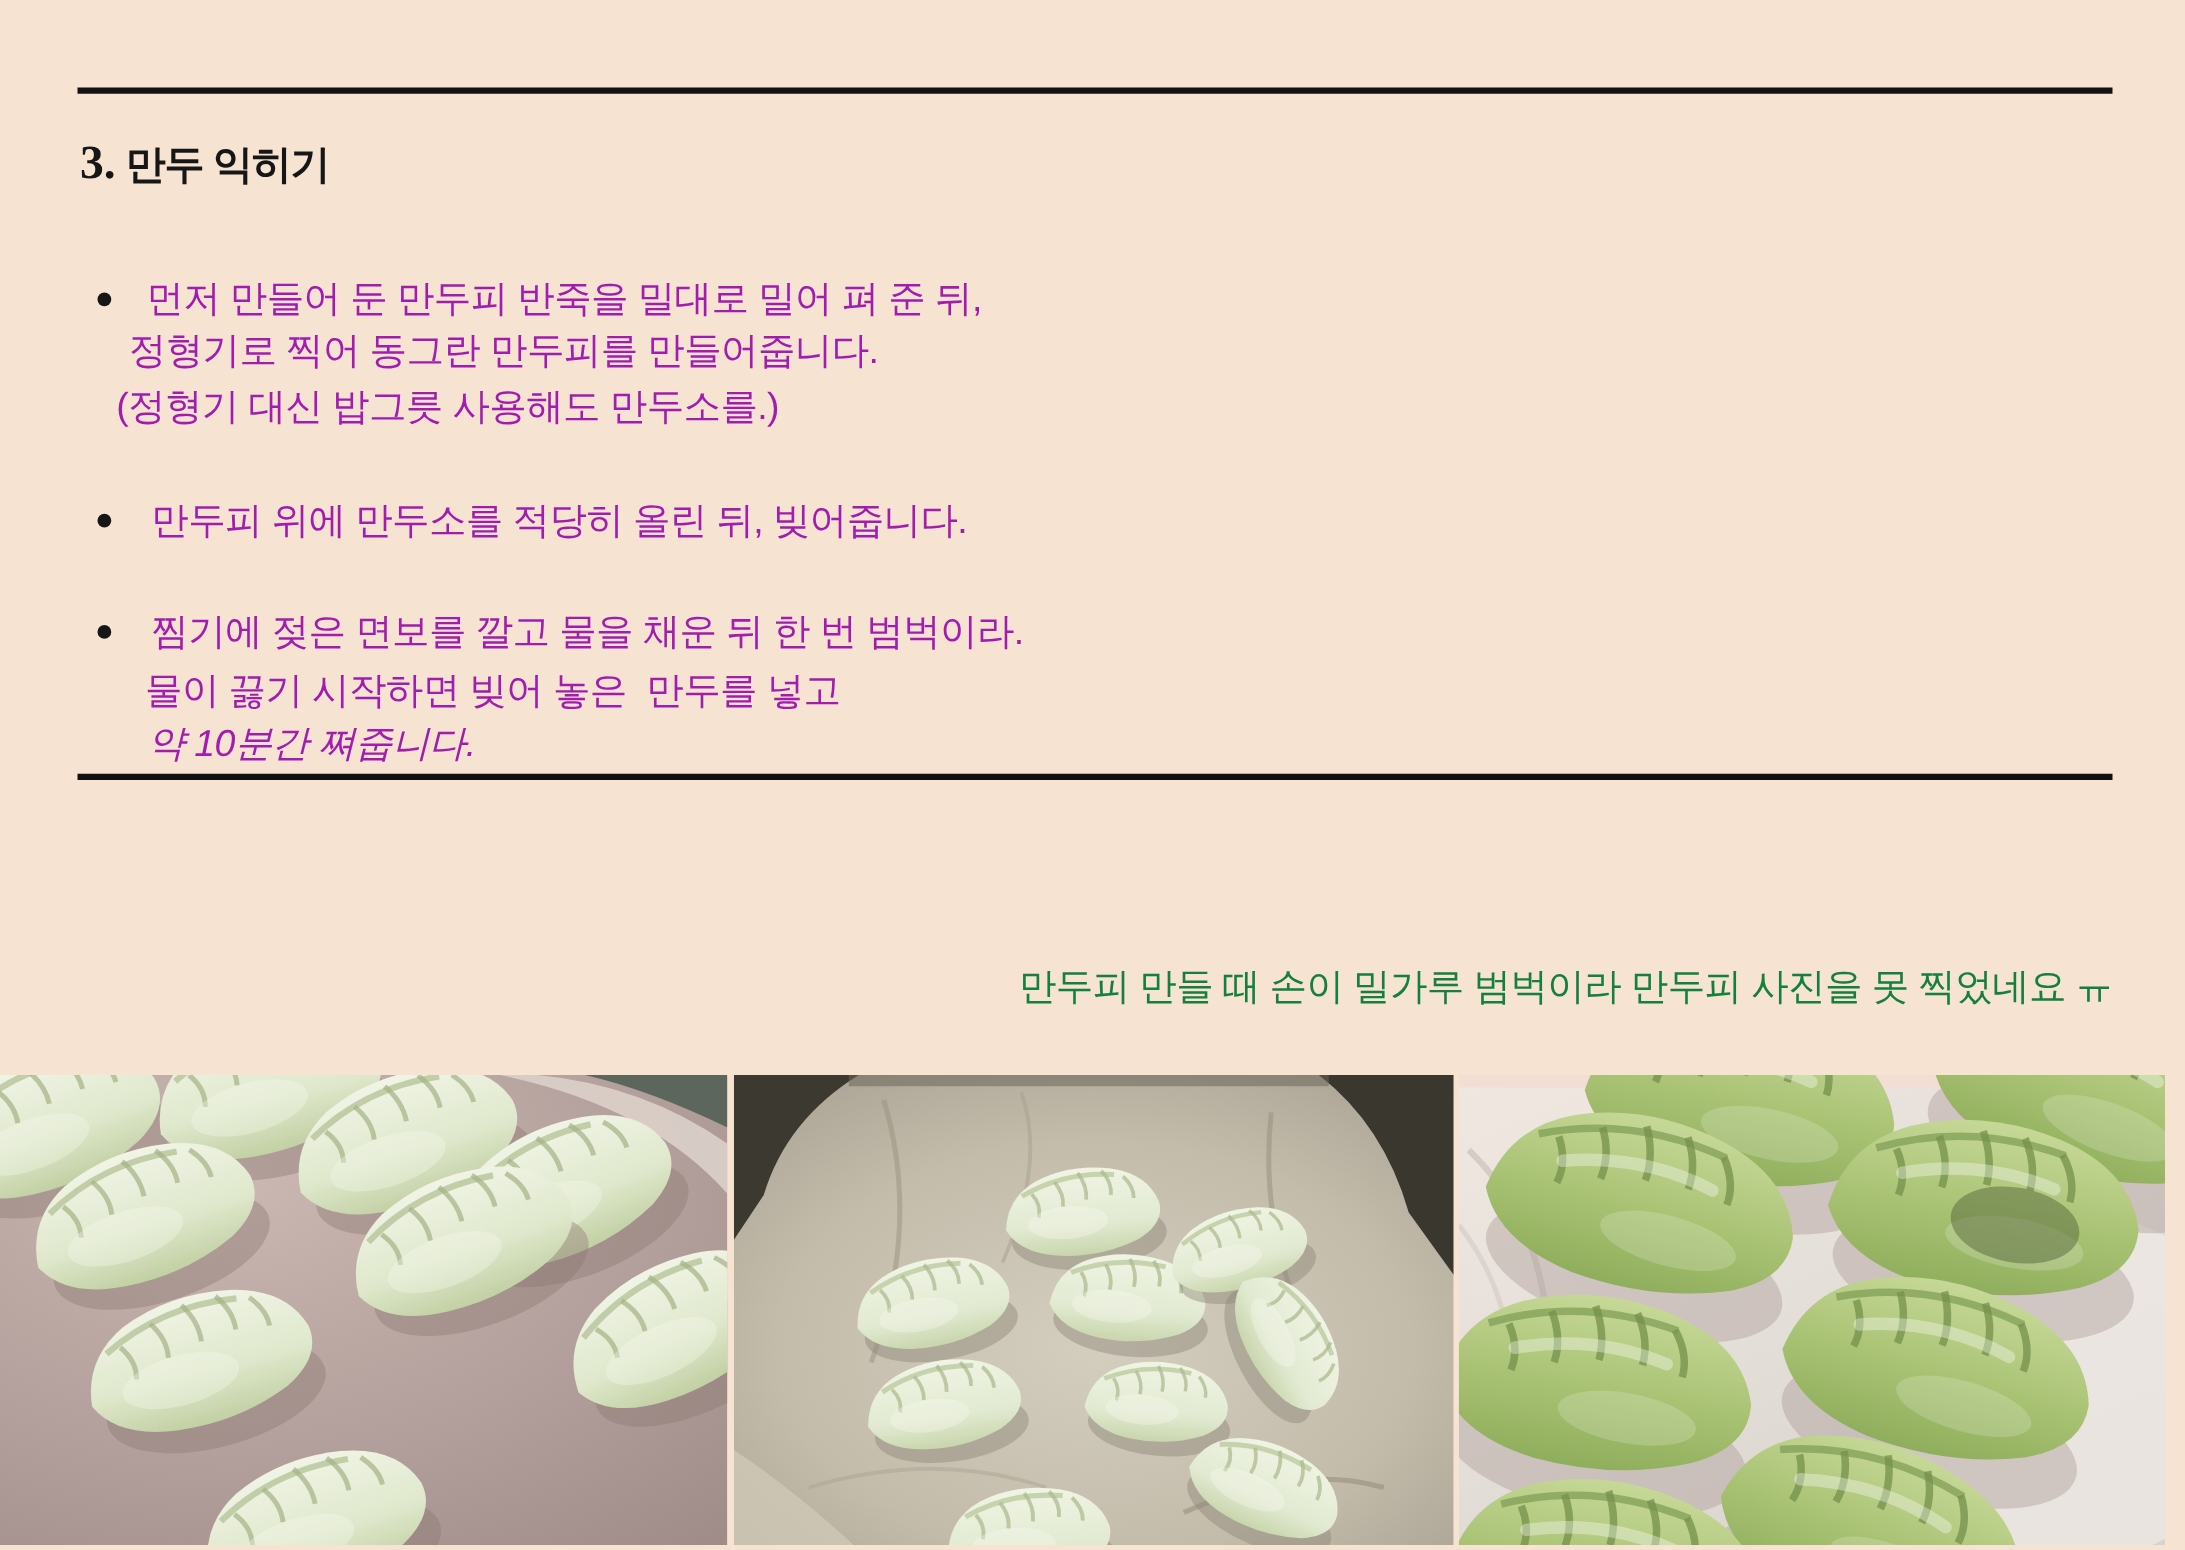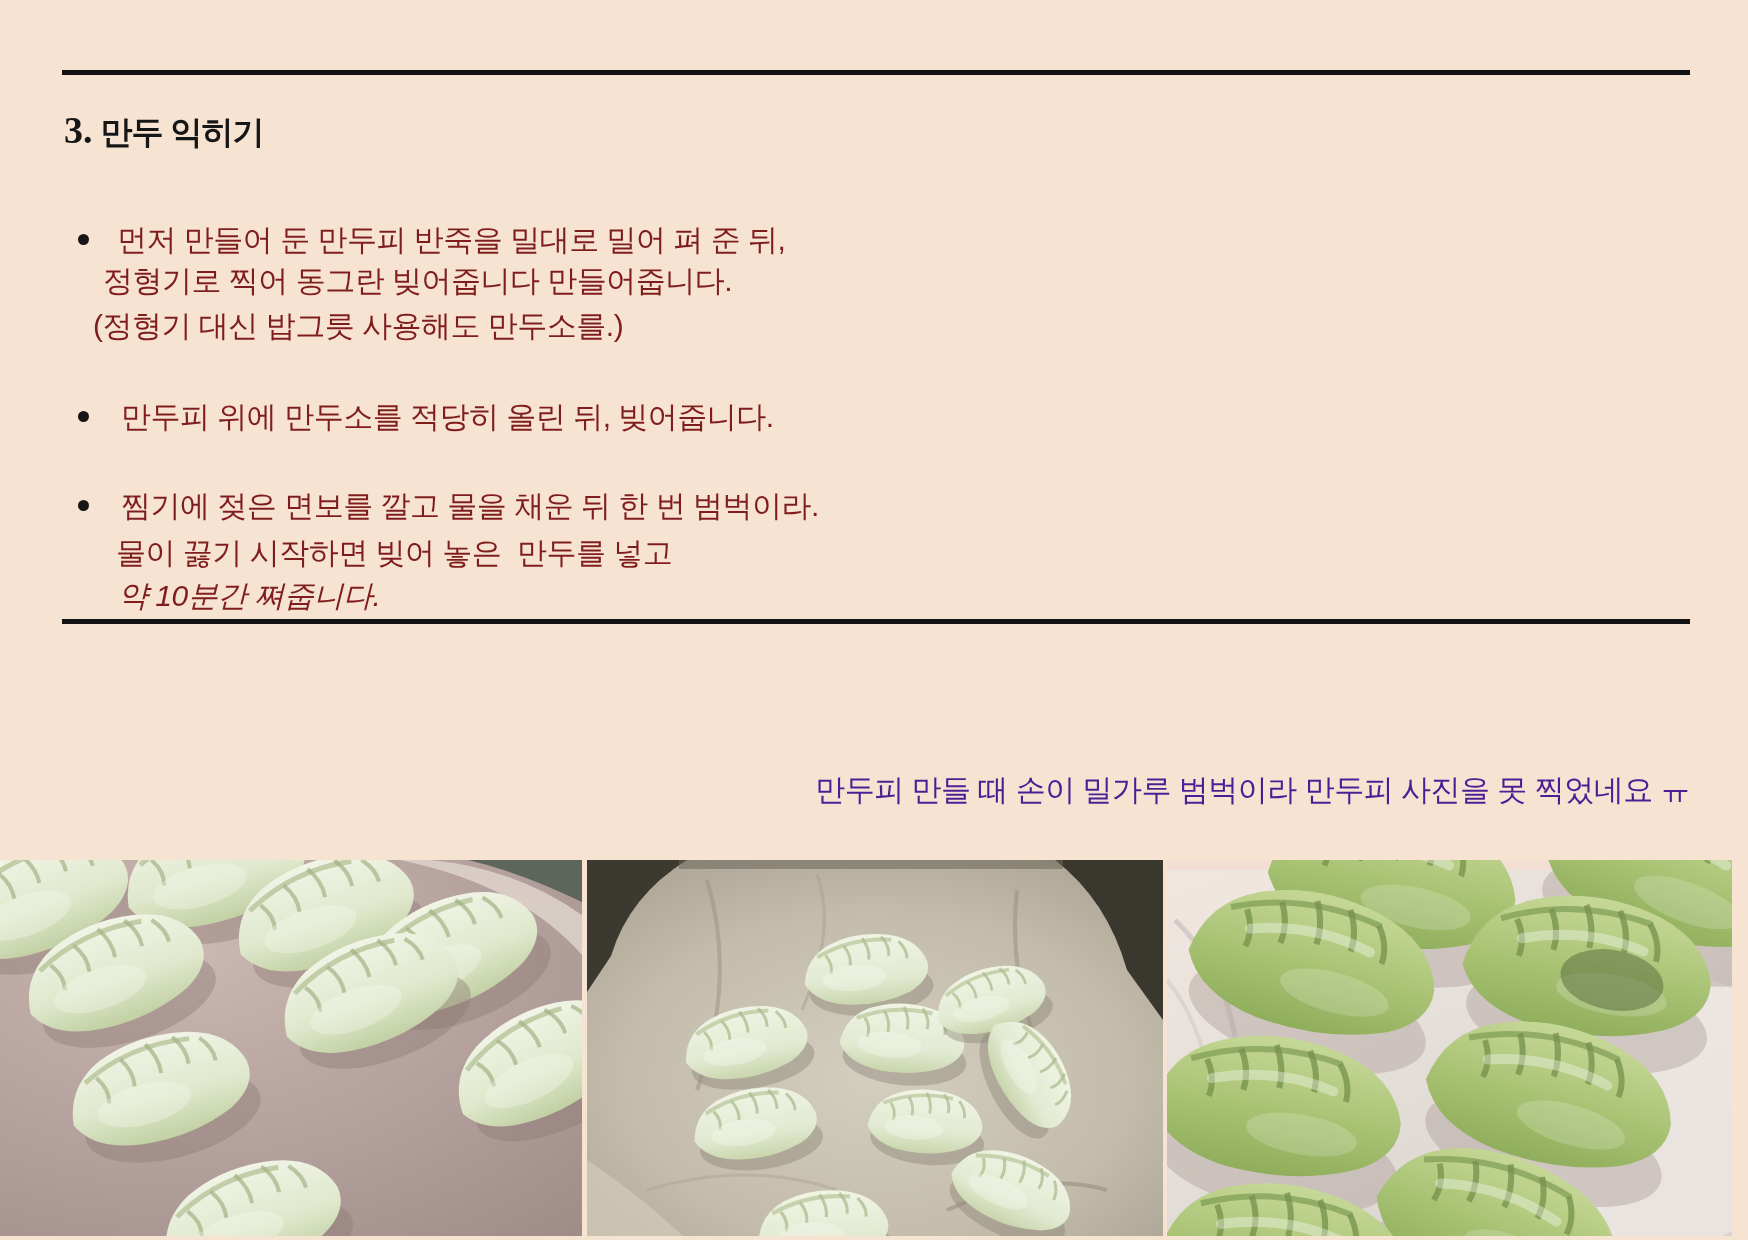--- a/index.html
+++ b/index.html
@@ -19,49 +19,49 @@
   }
   #title .txt{
     font-weight:700;font-size:32px;letter-spacing:-1px;margin-left:8px;
   }
   .dot{position:absolute;width:11px;height:11px;border-radius:50%;background:#161616;}
   #dot1{left:78px;top:234px;}
   #dot2{left:78px;top:411px;}
   #dot3{left:78px;top:500px;}
   .bline{
     position:absolute;font-size:30px;line-height:36px;white-space:pre;
-    letter-spacing:-0.5px;color:#7f1d1d;
+    letter-spacing:-0.5px;color:#a21caf;
   }
   #b1l1{left:117px;top:222px;}
   #b1l2{left:103px;top:263px;}
   #b1l3{left:93px;top:308px;}
   #b2l1{left:121px;top:399px;}
   #b3l1{left:121px;top:488px;}
   #b3l2{left:116px;top:535px;}
   #b3l3{left:118px;top:578px;font-style:italic;}
   #caption{
     position:absolute;right:58px;top:772px;font-size:30px;line-height:36px;
-    letter-spacing:-0.5px;white-space:pre;color:#4c1d95;
+    letter-spacing:-0.5px;white-space:pre;color:#15803d;
   }
   .photo{position:absolute;top:860px;height:376px;overflow:hidden;}
   #photo1{left:0;width:582px;}
   #photo2{left:587px;width:576px;}
   #photo3{left:1167px;width:565px;}
   .photo svg{display:block;width:100%;height:100%;}
 </style>
 </head>
 <body>
 
 <div class="rule" id="rule-top"></div>
 
 <div id="title"><span class="num">3.</span><span class="txt">만두 익히기</span></div>
 
 <span class="dot" id="dot1"></span>
 <div class="bline" id="b1l1">먼저 만들어 둔 만두피 반죽을 밀대로 밀어 펴 준 뒤,</div>
-<div class="bline" id="b1l2">정형기로 찍어 동그란 빚어줍니다 만들어줍니다.</div>
+<div class="bline" id="b1l2">정형기로 찍어 동그란 만두피를 만들어줍니다.</div>
 <div class="bline" id="b1l3">(정형기 대신 밥그릇 사용해도 만두소를.)</div>
 
 <span class="dot" id="dot2"></span>
 <div class="bline" id="b2l1">만두피 위에 만두소를 적당히 올린 뒤, 빚어줍니다.</div>
 
 <span class="dot" id="dot3"></span>
 <div class="bline" id="b3l1">찜기에 젖은 면보를 깔고 물을 채운 뒤 한 번 범벅이라.</div>
 <div class="bline" id="b3l2">물이 끓기 시작하면 빚어 놓은  만두를 넣고</div>
 <div class="bline" id="b3l3">약 10분간 쪄줍니다.</div>
 

